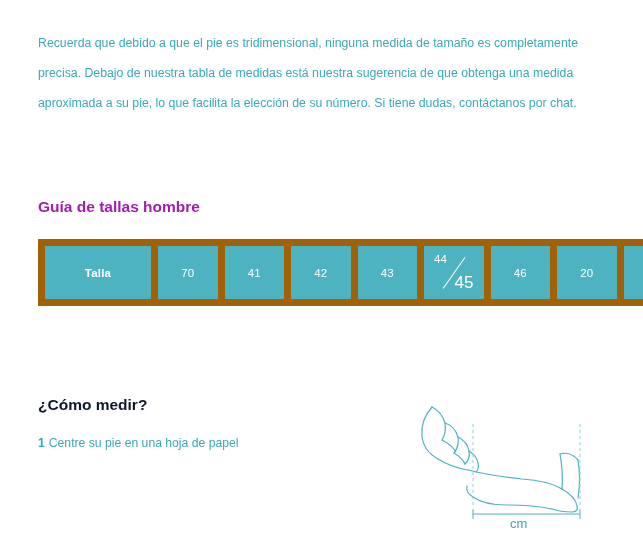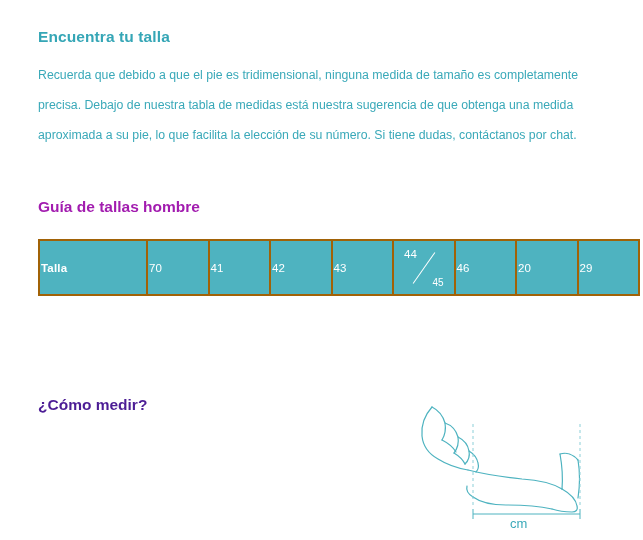--- a/index.html
+++ b/index.html
@@ -58,24 +58,24 @@
     left: 38px;
     top: 239px;
     width: 566px;
   }
   table.size-table {
     border-collapse: collapse;
     width: 566px;
     table-layout: fixed;
   }
   table.size-table td {
-    border: 2px solid #a16207;
+    border: 7px solid #a16207;
     background: #4eb3c0;
     color: #ffffff;
-    text-align: left;
+    text-align: center;
     font-size: 11.5px;
     height: 26px;
     vertical-align: middle;
   }
   table.size-table tr.row-talla td { height: 51px; }
   table.size-table tr.row-cm td { height: 51px; }
   td.head-cell {
     width: 104px;
     font-weight: bold;
     font-size: 11.3px;
@@ -96,41 +96,41 @@
     position: absolute;
     left: 9px;
     top: 6px;
     font-size: 11.5px;
     color: #ffffff;
   }
   .split .num-bot {
     position: absolute;
     right: 9px;
     bottom: 5px;
-    font-size: 10px;
+    font-size: 17px;
     color: #ffffff;
   }
   .split .slash {
     position: absolute;
     left: 50%;
     top: 50%;
     width: 1px;
     height: 38px;
     background: #ffffff;
     transform: translate(-50%, -50%) rotate(35deg);
   }
 
   
   .howto-title {
     position: absolute;
     left: 38px;
     top: 396px;
     font-size: 15.5px;
     font-weight: bold;
-    color: #4c1d95;
+    color: #0f172a;
   }
   .steps {
     position: absolute;
     left: 38px;
     top: 432px;
     width: 380px;
   }
   .step {
     font-size: 12.2px;
     line-height: 22px;
@@ -161,21 +161,20 @@
     font-size: 13px;
     color: #3aa9b9;
   }
 </style>
 </head>
 <body>
 
 <div class="page">
 
   <div class="intro">
-    <h1>Encuentra tu talla</h1>
     <p>Recuerda que debido a que el pie es tridimensional, ninguna medida de tamaño es completamente precisa. Debajo de nuestra tabla de medidas está nuestra sugerencia de que obtenga una medida aproximada a su pie, lo que facilita la elección de su número. Si tiene dudas, contáctanos por chat.</p>
   </div>
 
   <div class="guide-title">Guía de tallas hombre</div>
 
   <div class="table-wrap">
     <table class="size-table">
       <tbody>
           <tr class="row-talla">
         <td class="head-cell">Talla</td>
@@ -194,20 +193,23 @@
         <td class="val-cell">20</td>
         <td class="val-cell">29</td>
       </tr>
     </tbody>
       </table>
   </div>
 
   <div class="howto-title">¿Cómo medir?</div>
 
   <div class="steps">
+    <div class="step">
+      <span class="num">1</span><span>Centre su pie en una hoja de papel</span>
+    </div>
   </div>
 
   <div class="illustration">
     <svg width="210" height="140" viewBox="0 0 210 140" fill="none" xmlns="http://www.w3.org/2000/svg">
       <g stroke="#4eb3c0" stroke-width="1.2" fill="none" stroke-linecap="round" stroke-linejoin="round">
 
         <path d="M22 17 C14 26 11 36 12 46 C13 56 19 64 28 69 C36 74 46 78 58 80"></path>
 
         <path d="M22 17 C28 20 33 26 35 33 C36 39 35 45 32 50"></path>
         <path d="M35 33 C41 35 46 40 48 47 C49 53 47 59 44 63"></path>

